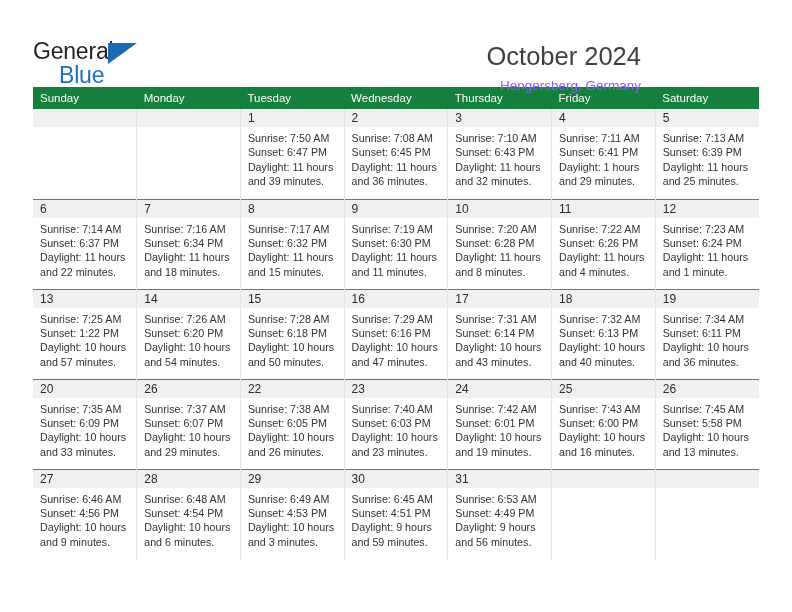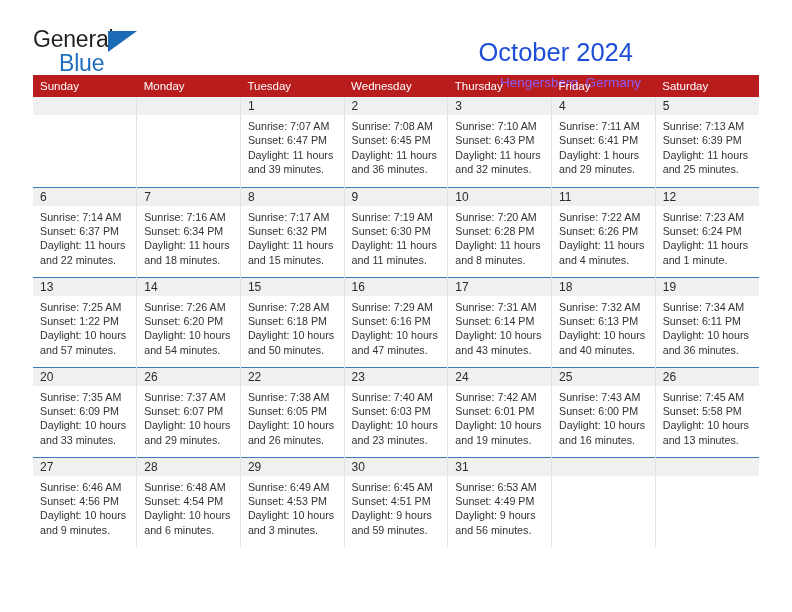--- a/index.html
+++ b/index.html
@@ -12,21 +12,21 @@
     background: #ffffff;
     font-family: "Liberation Sans", sans-serif;
     color: #2b2b2b;
     overflow: hidden;
   }
   .page {
     position: relative;
     width: 674px;
     height: 612px;
     box-sizing: border-box;
-    padding: 0 33px;
+    padding: 12px 33px;
   }
 
   
   .header {
     display: flex;
     align-items: flex-start;
     justify-content: space-between;
     height: 72px;
     padding-top: 28px;
     box-sizing: border-box;
@@ -59,41 +59,41 @@
     height: 0;
     border-left: 29px solid #1a6ab5;
     border-bottom: 21px solid transparent;
   }
   .title-block {
     text-align: right;
     padding-top: 2px;
   }
   .cal-title {
     font-size: 25.5px;
-    color: #1d4ed8;
+    color: #404040;
     line-height: 1.15;
     font-weight: normal;
-    margin: 8px;
+    margin: 0;
   }
   .cal-subtitle {
     font-size: 13.5px;
     color: #8b5cf6;
     margin: 7px 0 0 0;
     font-weight: normal;
   }
 
   
   .calendar {
     width: 726px;
     border-collapse: collapse;
     table-layout: fixed;
     margin-top: 3px;
   }
   .calendar th {
-    background: #b91c1c;
+    background: #15803d;
     color: #ffffff;
     font-weight: normal;
     font-size: 11.5px;
     text-align: left;
     padding: 5px 0 5px 7px;
     height: 11px;
     border: none;
   }
   .calendar td {
     vertical-align: top;
@@ -173,21 +173,21 @@
           <div class="daynum blank"></div>
           <div class="info">
             <div></div>
             <div></div>
             <div class="daylight"></div>
           </div>
         </td>
         <td>
           <div class="daynum">1</div>
           <div class="info">
-            <div>Sunrise: 7:07 AM</div>
+            <div>Sunrise: 7:50 AM</div>
             <div>Sunset: 6:47 PM</div>
             <div class="daylight">Daylight: 11 hours and 39 minutes.</div>
           </div>
         </td>
         <td>
           <div class="daynum">2</div>
           <div class="info">
             <div>Sunrise: 7:08 AM</div>
             <div>Sunset: 6:45 PM</div>
             <div class="daylight">Daylight: 11 hours and 36 minutes.</div>

